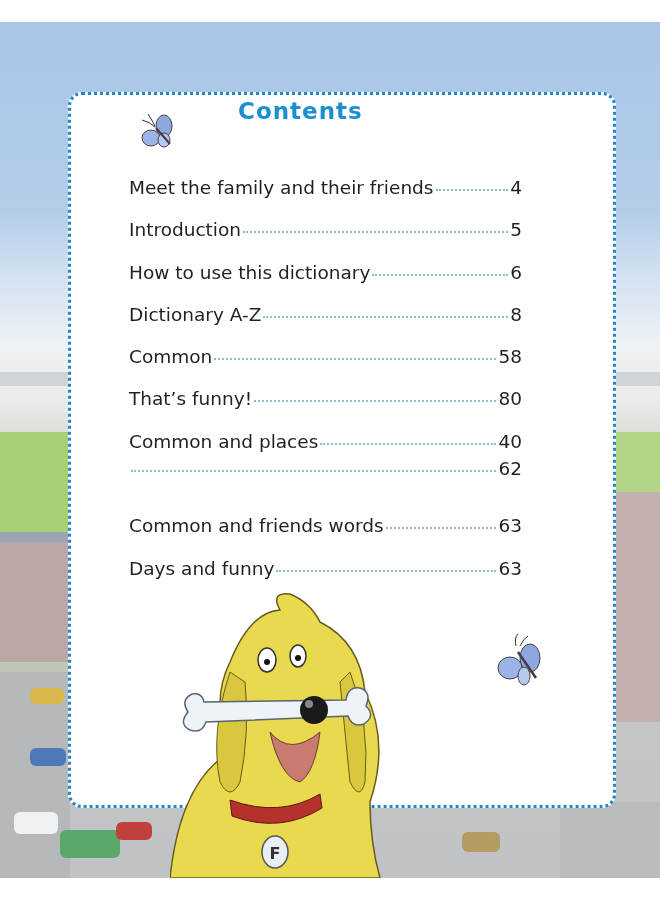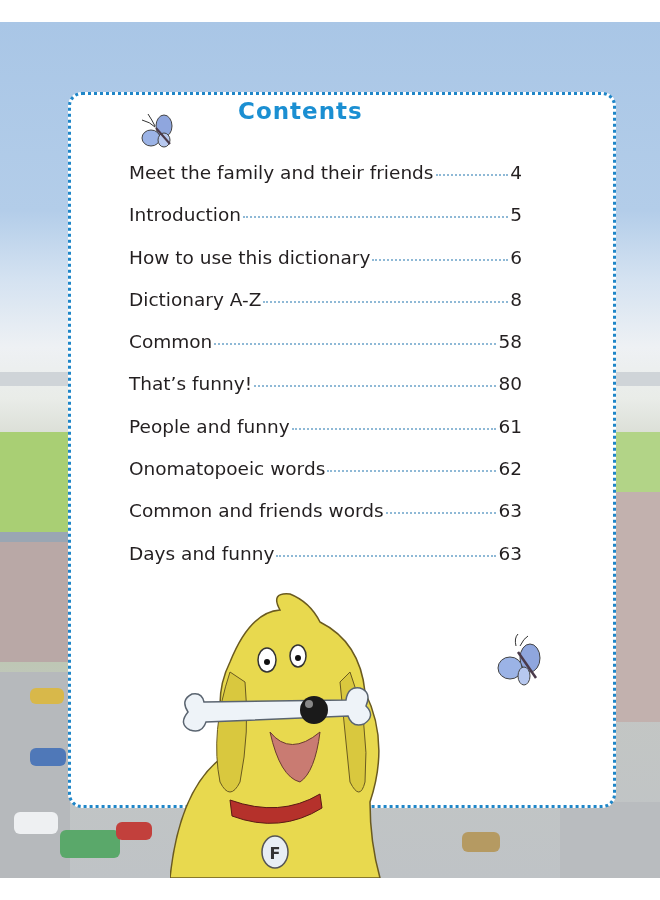--- a/index.html
+++ b/index.html
@@ -16,21 +16,21 @@
   .houseR{left:616px;top:470px;width:44px;height:230px;background:#c2b1ae;}
   .roofR{left:616px;top:470px;width:44px;height:40px;background:#9aa5b0;}
   .roadR{left:560px;top:780px;width:100px;height:100px;background:#b9bcbf;}
   .car{position:absolute;border-radius:6px;}
   .skyline{left:0;top:350px;width:660px;height:14px;background:#cfd4d8;}
   .card{position:absolute;left:68px;top:70px;width:548px;height:716px;background:#ffffff;border-radius:14px;
     border:3px dotted #1f86c8;box-sizing:border-box;}
   .title{position:absolute;left:238px;top:98px;font-family:"DejaVu Sans",sans-serif;font-weight:bold;font-size:23px;color:#1b8fd2;letter-spacing:1px;}
   .toc{position:absolute;left:129px;top:162px;width:393px;}
   .toc-row{display:flex;align-items:baseline;height:42.3px;font-family:"DejaVu Sans",sans-serif;font-size:18.5px;color:#231f20;}
-  .toc-label{white-space:nowrap;}
+  .toc-label{white-space:nowrap;margin-top:15px;}
   .toc-dots{flex:1;border-bottom:2px dotted #8fb9d6;margin:0 2px;transform:translateY(-3px);}
   .toc-page{white-space:nowrap;}
   .butterfly{position:absolute;}
   .dog{position:absolute;left:170px;top:582px;width:250px;height:296px;}
 </style>
 </head>
 <body>
 
 <div class="page">
   <div class="scene skyline"></div>
@@ -89,26 +89,25 @@
     <span class="toc-label">Common</span>
     <span class="toc-dots"></span>
     <span class="toc-page">58</span>
   </div>
   <div class="toc-row">
     <span class="toc-label">That’s funny!</span>
     <span class="toc-dots"></span>
     <span class="toc-page">80</span>
   </div>
   <div class="toc-row">
-    <span class="toc-label">People and funny</span>
+    <span class="toc-label">Common and places</span>
     <span class="toc-dots"></span>
-    <span class="toc-page">61</span>
+    <span class="toc-page">40</span>
   </div>
   <div class="toc-row">
-    <span class="toc-label">Onomatopoeic words</span>
     <span class="toc-dots"></span>
     <span class="toc-page">62</span>
   </div>
   <div class="toc-row">
     <span class="toc-label">Common and friends words</span>
     <span class="toc-dots"></span>
     <span class="toc-page">63</span>
   </div>
   <div class="toc-row">
     <span class="toc-label">Days and funny</span>

